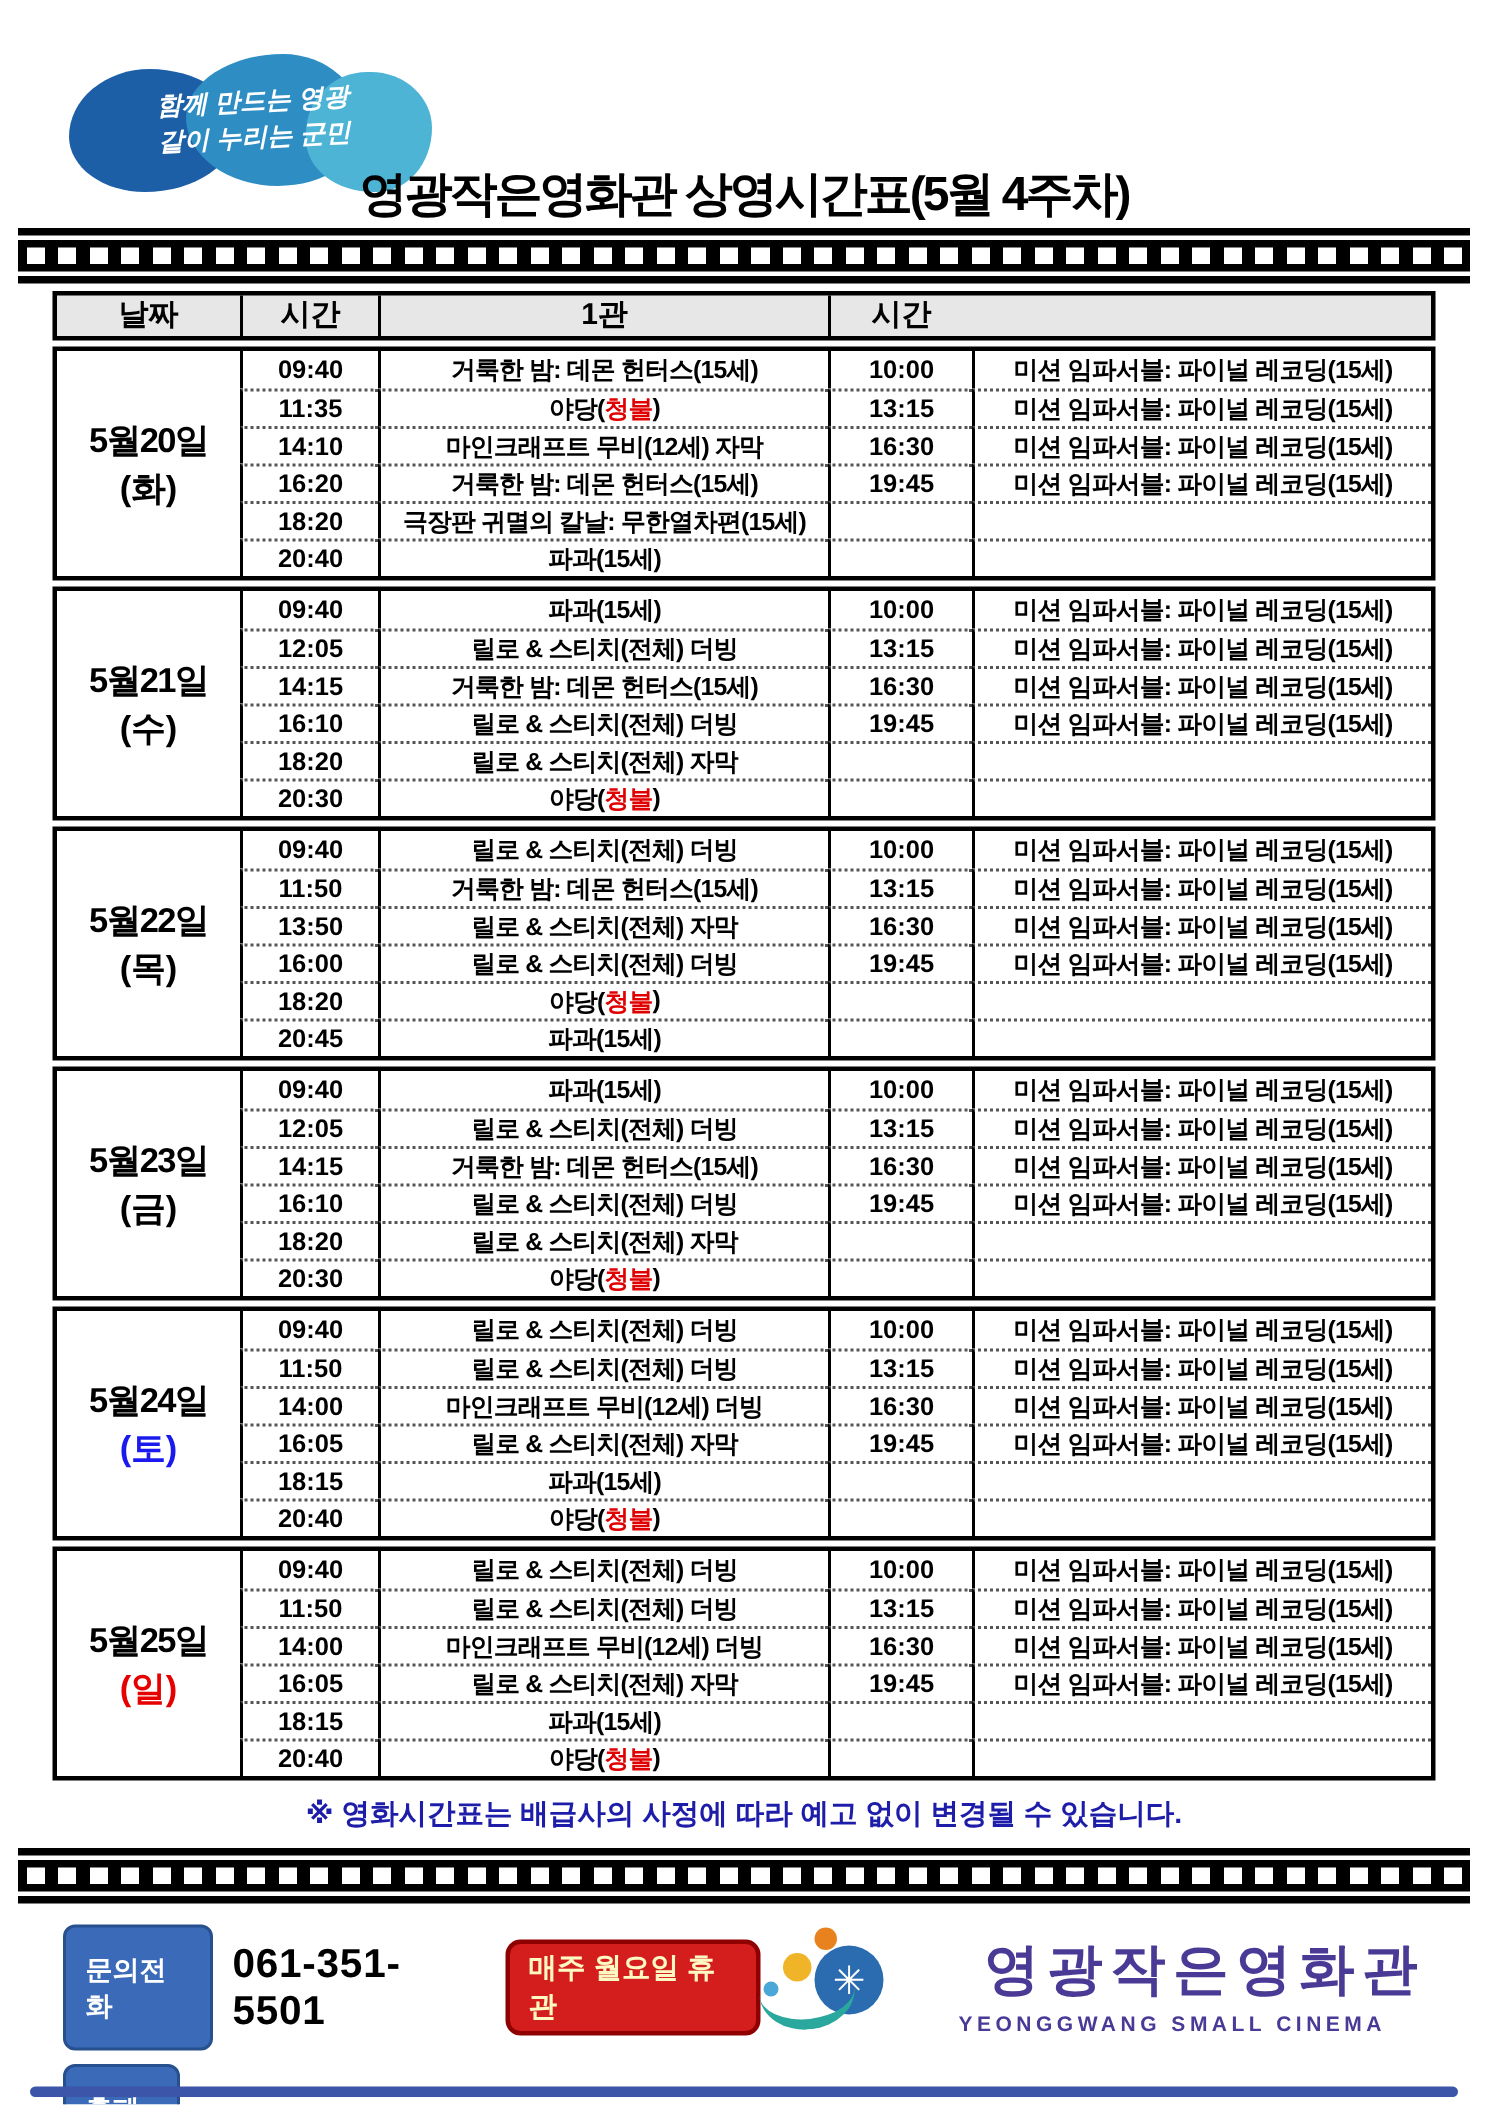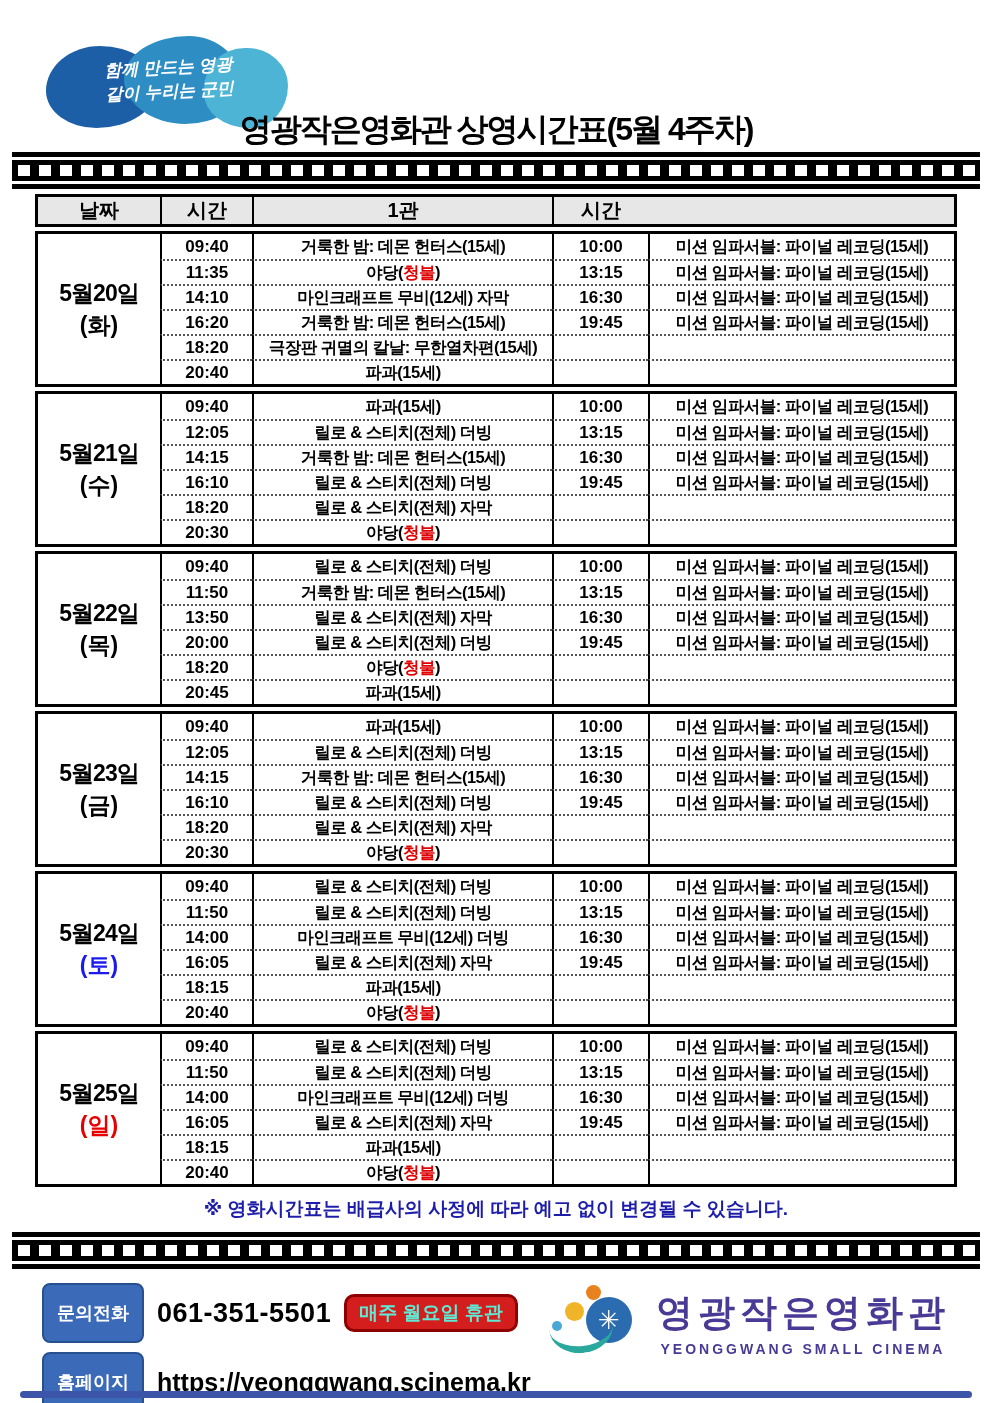--- a/index.html
+++ b/index.html
@@ -47,35 +47,35 @@
   .red { color:#e00000; }
 
   
   .note { text-align:center; color:#1d1daa; font-weight:bold; font-size:19px; margin:9px 0 10px 0; }
 
   
   .footer { display:flex; justify-content:space-between; align-items:flex-start; margin:14px 42px 0 42px; }
   .contact-row { display:flex; align-items:center; gap:13px; margin-bottom:9px; }
   .badge-blue { background:#3a6ab8; border:2px solid #27508f; border-radius:8px; color:#fff;
     font-weight:bold; font-size:18px; padding:16px 13px; }
-  .badge-red  { background:#d41e1e; border:3px solid #8f0000; border-radius:10px; color:#5eead4;
+  .badge-red  { background:#d41e1e; border:3px solid #8f0000; border-radius:10px; color:#fef9c3;
     font-weight:bold; font-size:19px; padding:3px 12px; }
   .phone-num { font-size:27px; font-weight:bold; letter-spacing:0.5px; }
   .homepage-url { font-size:25px; font-weight:bold; }
   .cinema-logo { display:flex; align-items:center; gap:10px; margin-top:2px; }
   .ci { position:relative; width:96px; height:74px; flex:none; }
   .ci-dot-orange { position:absolute; left:36px; top:0;  width:15px; height:15px; background:#e8821e; border-radius:50%; }
   .ci-dot-yellow { position:absolute; left:15px; top:17px; width:19px; height:19px; background:#f0b429; border-radius:50%; }
   .ci-dot-small  { position:absolute; left:2px;  top:36px; width:10px; height:10px; background:#4aa8d8; border-radius:50%; }
   .ci-circle { position:absolute; right:14px; top:12px; width:46px; height:46px; background:#2b6cb0; border-radius:50%;
     display:flex; align-items:center; justify-content:center; color:#fff; font-size:26px; }
   .ci-wave { position:absolute; left:0; bottom:6px; width:64px; height:24px;
     border-bottom:7px solid #2ba89e; border-radius:0 0 60% 60% / 0 0 100% 100%; transform:rotate(-6deg); }
   .cinema-text { display:flex; flex-direction:column; align-items:center; }
-  .cinema-kr { color:#4a3a96; font-size:37px; font-weight:900; letter-spacing:5px; white-space:nowrap; }
+  .cinema-kr { color:#4a3a96; font-size:37px; font-weight:900; letter-spacing:5px; white-space:nowrap;margin-left:43px; }
   .cinema-en { color:#4a3a96; font-size:14px; font-weight:bold; letter-spacing:3px; margin-top:3px; white-space:nowrap; }
 
   .bottom-bar { position:absolute; left:20px; right:20px; bottom:5px; height:7px; background:#3c55a8; border-radius:4px; }
 </style>
 </head>
 <body>
 
 <div class="page">
 
   <div class="top-area">
@@ -173,21 +173,21 @@
           <div class="cell time-cell">10:00</div>
           <div class="cell movie-cell">미션 임파서블: 파이널 레코딩(15세)</div>
           <div class="cell time-cell">11:50</div>
           <div class="cell movie-cell">거룩한 밤: 데몬 헌터스(15세)</div>
           <div class="cell time-cell">13:15</div>
           <div class="cell movie-cell">미션 임파서블: 파이널 레코딩(15세)</div>
           <div class="cell time-cell">13:50</div>
           <div class="cell movie-cell">릴로 &amp; 스티치(전체) 자막</div>
           <div class="cell time-cell">16:30</div>
           <div class="cell movie-cell">미션 임파서블: 파이널 레코딩(15세)</div>
-          <div class="cell time-cell">20:00</div>
+          <div class="cell time-cell">16:00</div>
           <div class="cell movie-cell">릴로 &amp; 스티치(전체) 더빙</div>
           <div class="cell time-cell">19:45</div>
           <div class="cell movie-cell">미션 임파서블: 파이널 레코딩(15세)</div>
           <div class="cell time-cell">18:20</div>
           <div class="cell movie-cell">야당(<span class="red">청불</span>)</div>
           <div class="cell time-cell"></div>
           <div class="cell movie-cell"></div>
           <div class="cell time-cell">20:45</div>
           <div class="cell movie-cell">파과(15세)</div>
           <div class="cell time-cell"></div>

